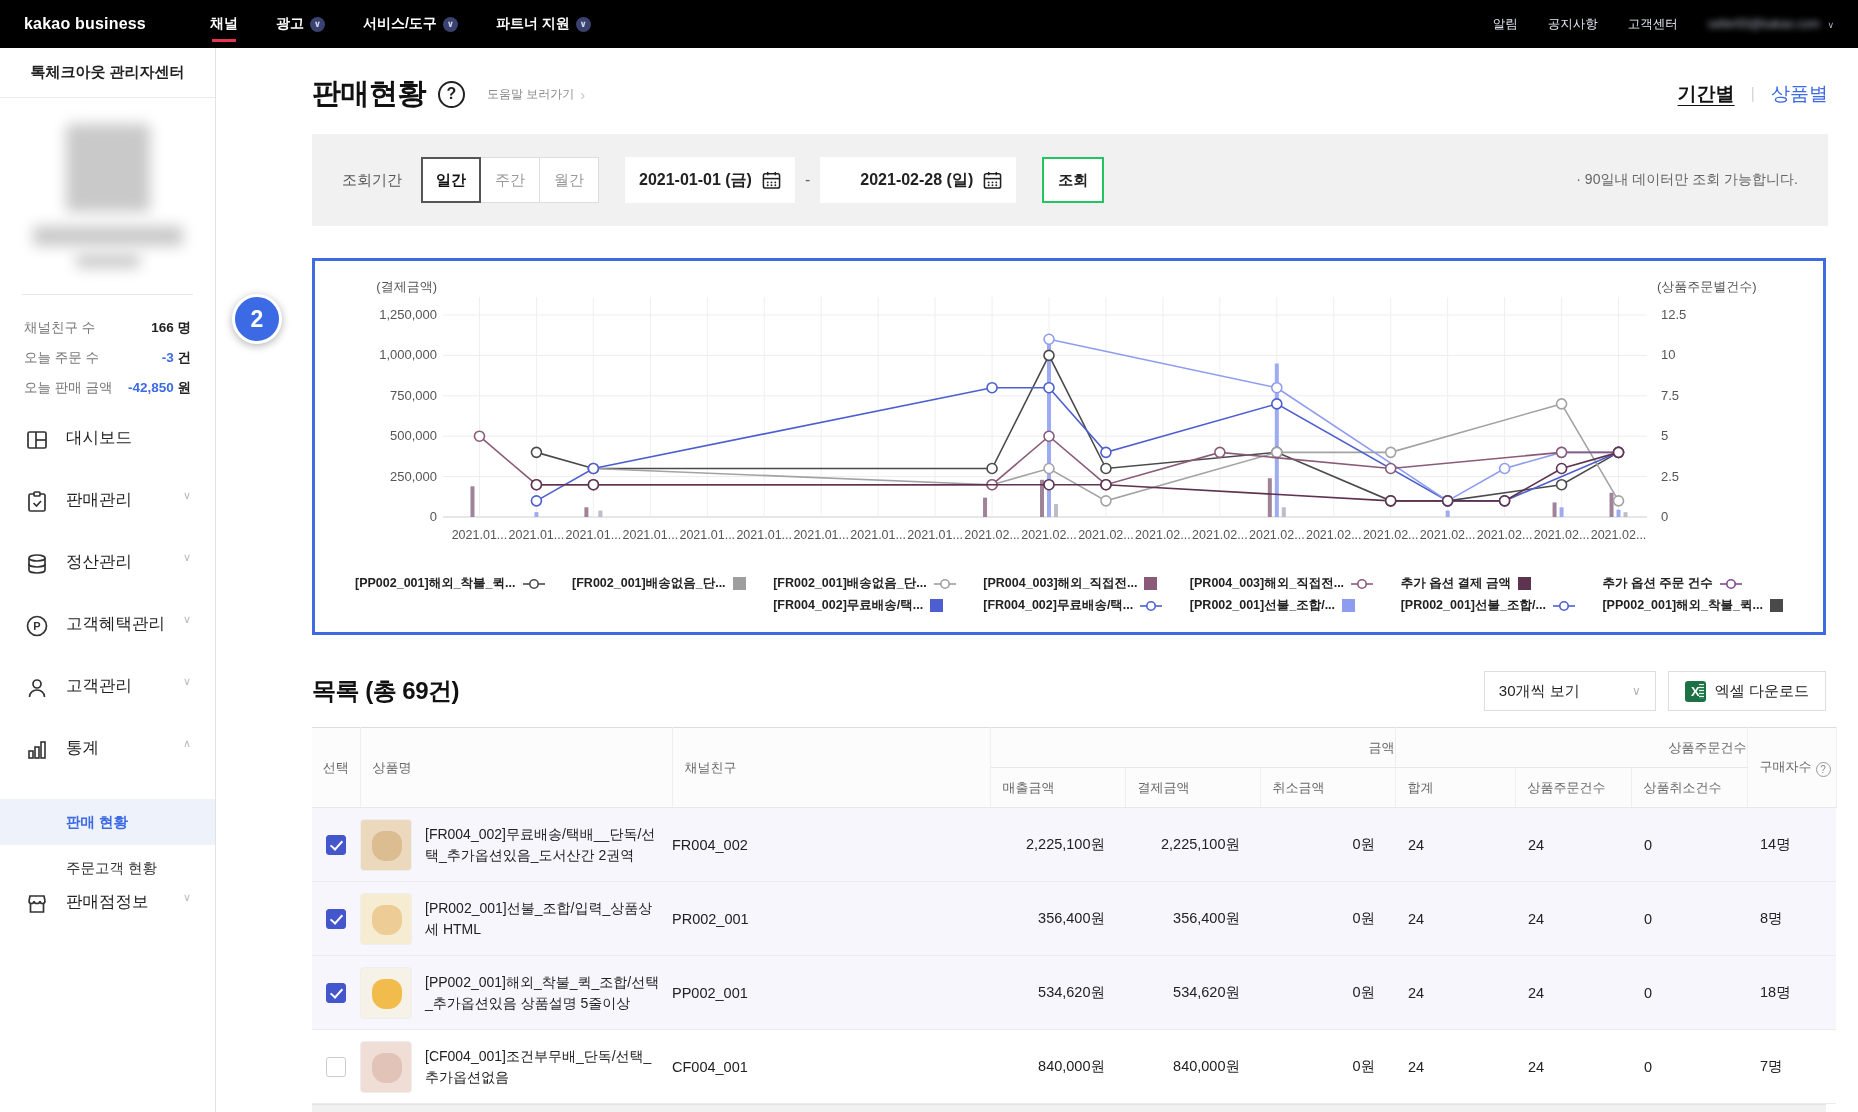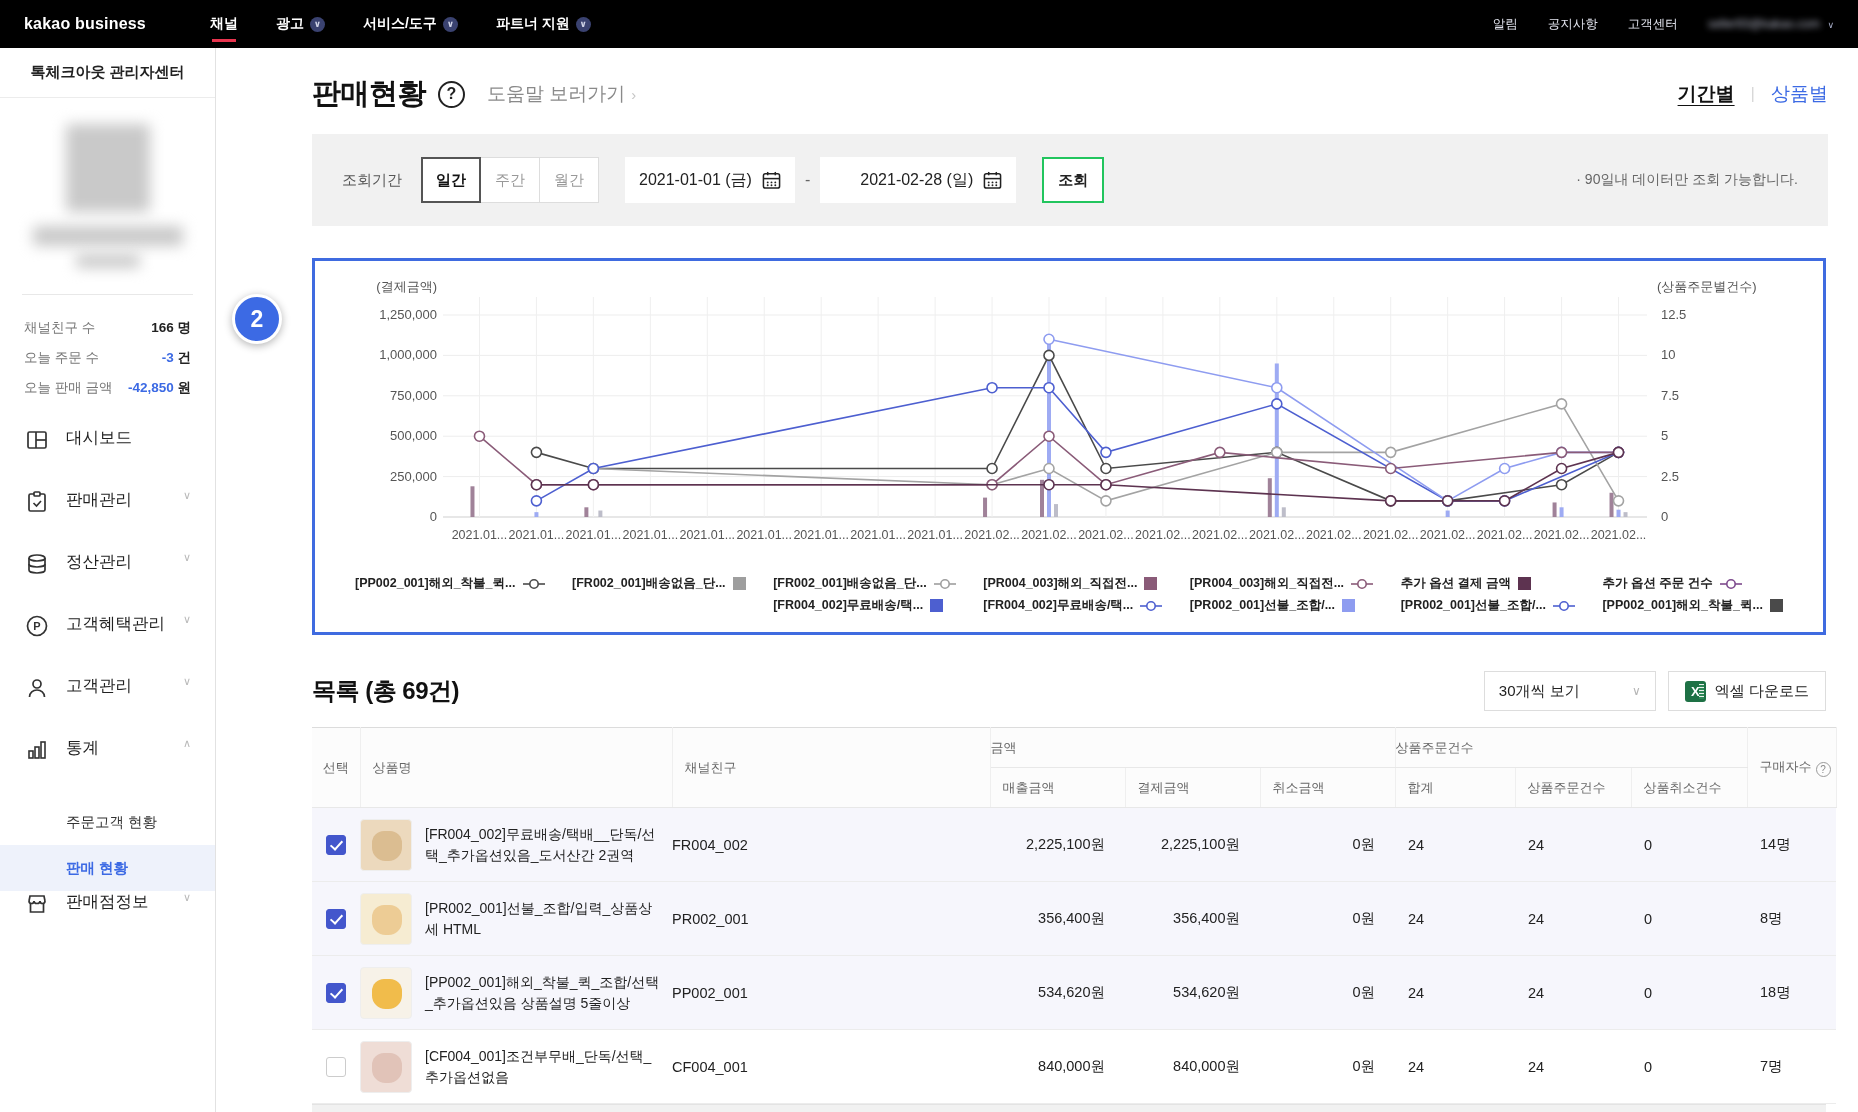--- a/index.html
+++ b/index.html
@@ -40,37 +40,37 @@
   .sb-item .chev { margin-left:auto; color:#b9b9b9; font-size:11px; }
   .sb-sub { }
   .sb-sub-item { height:46px; display:flex; align-items:center; padding-left:66px; font-size:14.5px; color:#333; cursor:pointer; }
   .sb-sub-item.active { background:#eef2fb; color:#3c6ae4; font-weight:bold; }
 
   
   .page-head { padding:26px 30px 0 96px; display:flex; align-items:center; }
   .page-title { font-size:29px; font-weight:bold; color:#111; letter-spacing:-.5px; }
   .help-circle { width:27px; height:27px; border:2px solid #222; border-radius:50%; display:flex;
     align-items:center; justify-content:center; font-size:16px; font-weight:bold; margin-left:12px; cursor:pointer; }
-  .help-link { margin-left:22px; color:#8a8a8a; font-size:19px; cursor:pointer; }
+  .help-link { margin-left:22px; color:#8a8a8a; font-size:12px; cursor:pointer; }
   .help-arrow { color:#c5c5c5; font-size:15px; margin-left:6px; }
   .view-tabs { margin-left:auto; display:flex; align-items:center; gap:16px; font-size:19px; }
   .vtab { cursor:pointer; }
   .vtab.active { color:#111; font-weight:bold; text-decoration:underline; text-underline-offset:5px; }
   .vtab.alt { color:#3c6ae4; }
   .vtab-sep { color:#d8d8d8; font-size:17px; }
 
   
   .filter { margin:20px 30px 0 96px; background:#f1f1f1; height:92px; display:flex; align-items:center; padding:0 30px; }
   .f-label { color:#555; font-size:15px; margin-right:20px; }
   .seg { display:flex; }
   .seg-btn { width:60px; height:46px; background:#fff; border:1px solid #ddd; color:#999;
     font-size:15px; display:flex; align-items:center; justify-content:center; cursor:pointer; margin-left:-1px; }
   .seg-btn.active { border:2px solid #555; color:#111; font-weight:bold; z-index:1; }
   .date-box { margin-left:26px; background:#fff; height:46px; display:flex; align-items:center; padding:0 14px; gap:10px;
-    font-size:16px; font-weight:normal; cursor:pointer; }
+    font-size:16px; font-weight:bold; cursor:pointer; }
   .date-box.second { margin-left:0;padding-left:40px; }
   .date-dash { margin:0 10px; color:#666; }
   .search-btn { margin-left:26px; width:62px; height:46px; background:#fff; border:2px solid #22c55e;
     font-size:15px; font-weight:bold; display:flex; align-items:center; justify-content:center; cursor:pointer; }
   .f-note { margin-left:auto; color:#666; font-size:14px; }
 
   
   .chart-wrap { position:relative; margin:32px 32px 0 96px; }
   .num-badge { position:absolute; left:-80px; top:36px; width:50px; height:50px; border-radius:50%;
     background:#3c6ae4; border:3px solid #fff; box-shadow:0 2px 8px rgba(0,0,0,.3); color:#fff;
@@ -94,21 +94,21 @@
     font-size:13px; display:flex; align-items:center; justify-content:center; position:relative; }
   .xl-icon::after { content:""; position:absolute; right:2px; top:3px; bottom:3px; width:5px;
     background:repeating-linear-gradient(#fff 0 1px, #2f8a58 1px 3px); opacity:.9; }
 
   
   .tablewrap { margin:16px 32px 0 96px; }
   table.grid { width:100%; border-collapse:collapse; table-layout:fixed; }
   table.grid th { font-weight:normal; font-size:13px; color:#666; background:#fcfcfc;
     border:1px solid #e8e8e8; border-left:none; border-right:1px solid #efefef; height:40px; }
   table.grid thead tr:first-child th { border-top:1px solid #dcdcdc; }
-  th.group { text-align:left; }
+  th.group { text-align:right; }
   th.lefted { text-align:left; padding-left:12px; }
   th.centered { text-align:center; }
   td { border-bottom:1px solid #ececec; font-size:14px; color:#222; height:74px; vertical-align:middle; }
   tr.checked-row td { background:#f6f6fc; }
   td.sel { text-align:center; }
   .cbx { width:20px; height:20px; border:1.5px solid #ccc; border-radius:3px; background:#fff; margin:0 auto; position:relative; cursor:pointer; }
   .cbx.on { background:#4356cc; border-color:#4356cc; }
   .cbx.on::after { content:""; position:absolute; left:6px; top:2.5px; width:5px; height:10px;
     border:solid #fff; border-width:0 2px 2px 0; transform:rotate(42deg); }
   td.prod { }
@@ -238,22 +238,22 @@
             <svg width="24" height="24" viewBox="0 0 24 24">
               <rect x="4" y="13" width="4" height="7" fill="none" stroke="#333" stroke-width="1.6"></rect>
               <rect x="10" y="9" width="4" height="11" fill="none" stroke="#333" stroke-width="1.6"></rect>
               <rect x="16" y="4" width="4" height="16" fill="none" stroke="#333" stroke-width="1.6"></rect>
             </svg>
           </span>
           <span>통계</span>
           <span class="chev">∧</span>
         </div>
         <div class="sb-sub">
+          <div class="sb-sub-item active">판매 현황</div>
           <div class="sb-sub-item">주문고객 현황</div>
-          <div class="sb-sub-item active">판매 현황</div>
         </div>
         <div class="sb-item">
           <span class="ic">
             <svg width="24" height="24" viewBox="0 0 24 24">
               <path d="M4 9 L5 4 h14 l1 5" fill="none" stroke="#333" stroke-width="1.7"></path>
               <path d="M4 9 c0 1.4 1.1 2.5 2.5 2.5 S9 10.4 9 9 c0 1.4 1.3 2.5 3 2.5 s3 -1.1 3 -2.5 c0 1.4 1.1 2.5 2.5 2.5 S20 10.4 20 9" fill="none" stroke="#333" stroke-width="1.7"></path>
               <path d="M5.5 12 v8 h13 v-8" fill="none" stroke="#333" stroke-width="1.7"></path>
             </svg>
           </span>
           <span>판매점정보</span>

